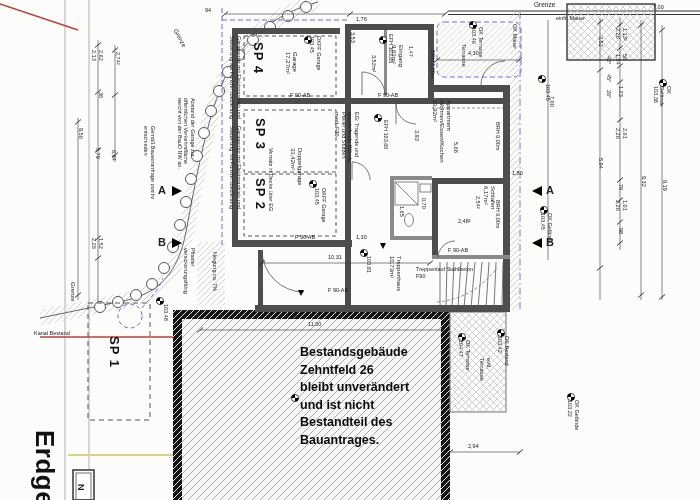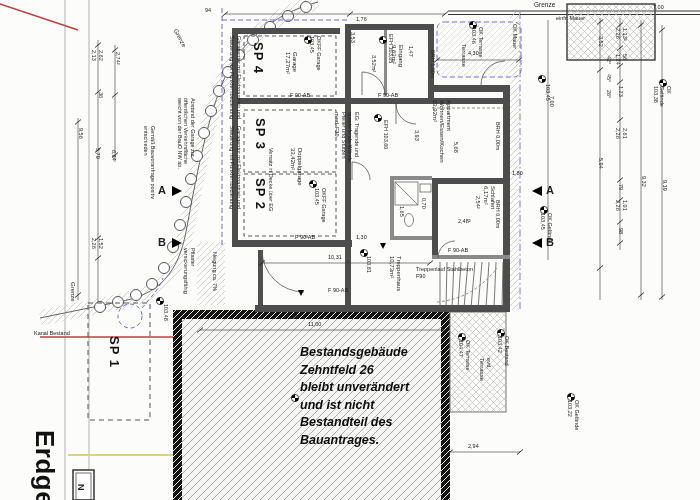--- a/index.html
+++ b/index.html
@@ -6,21 +6,21 @@
   .sheet{position:relative;width:700px;height:500px;background:#fcfcfb;overflow:hidden;
          font-family:"Liberation Sans",sans-serif;color:#1c1c1c;}
   svg.lines{position:absolute;left:0;top:0;}
   .lbl{position:absolute;font-size:6px;line-height:1.2;color:#222;white-space:pre-line;}
   .xs{font-size:5.5px;}
   .sm{font-size:6.5px;}
   .rcw{transform:rotate(90deg);transform-origin:0 0;}
   .r60{transform:rotate(62deg);transform-origin:0 0;}
   .sp{font-size:13px;font-weight:bold;letter-spacing:1px;color:#111;}
   .sec{font-size:11px;font-weight:bold;}
-  .note-bold{font-size:12.5px;font-weight:bold;line-height:1.4;color:#0c0c0c;font-style:italic;}
+  .note-bold{font-size:12.5px;font-weight:bold;line-height:1.4;color:#0c0c0c;}
   .big-title{font-size:26px;font-weight:bold;color:#111;letter-spacing:.5px;}
 </style>
 </head>
 <body>
 
 <div class="sheet">
 
   <svg class="lines" width="700" height="500" viewBox="0 0 700 500">
     <defs>
       <pattern id="patBand" width="6" height="6" patternUnits="userSpaceOnUse">

